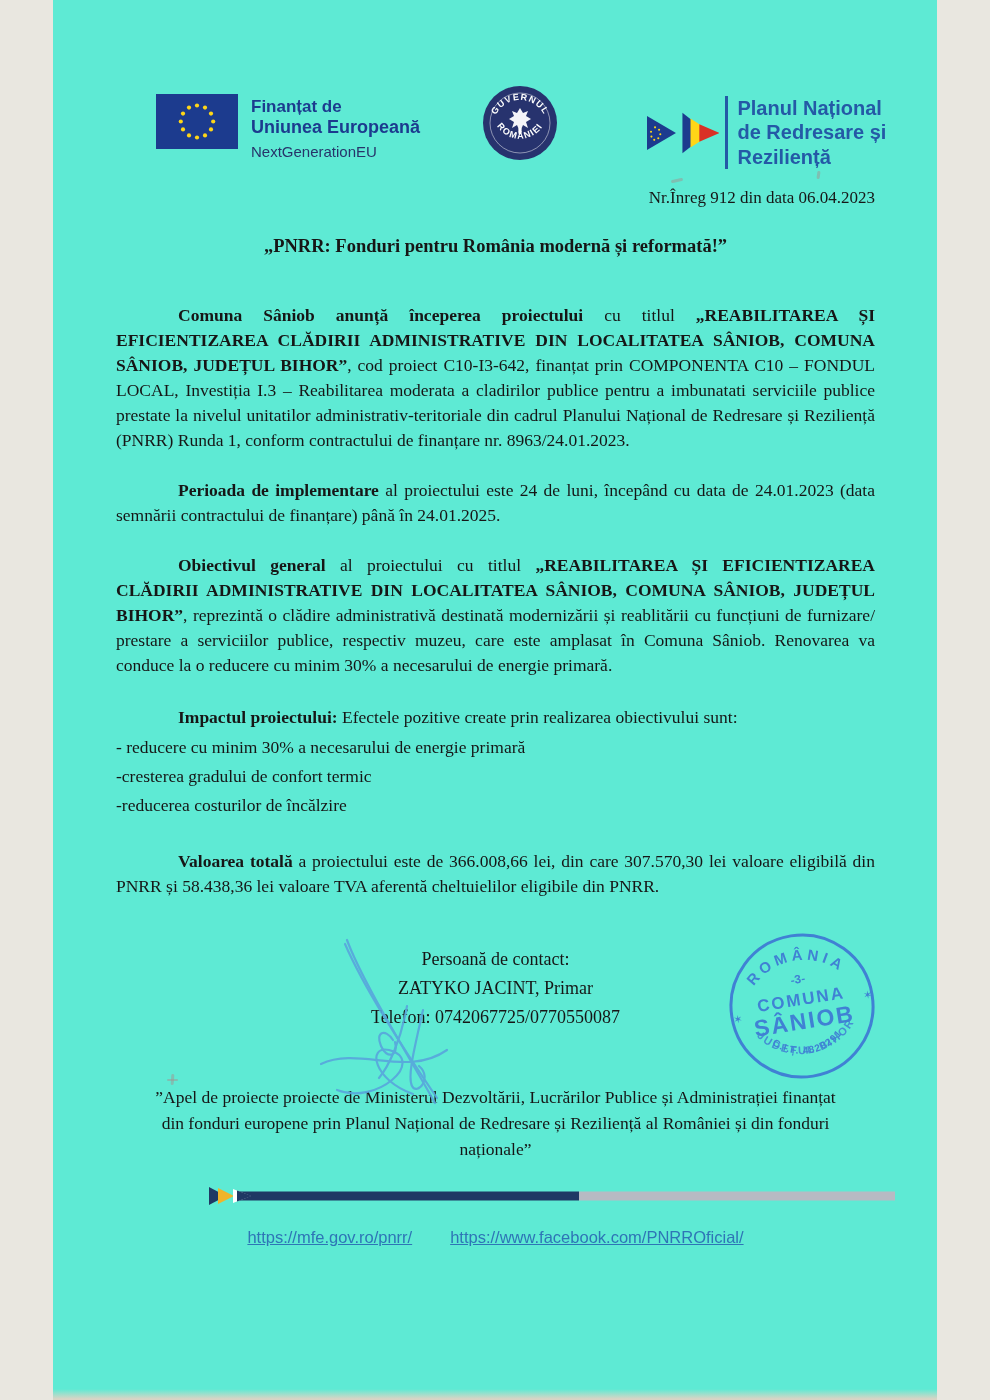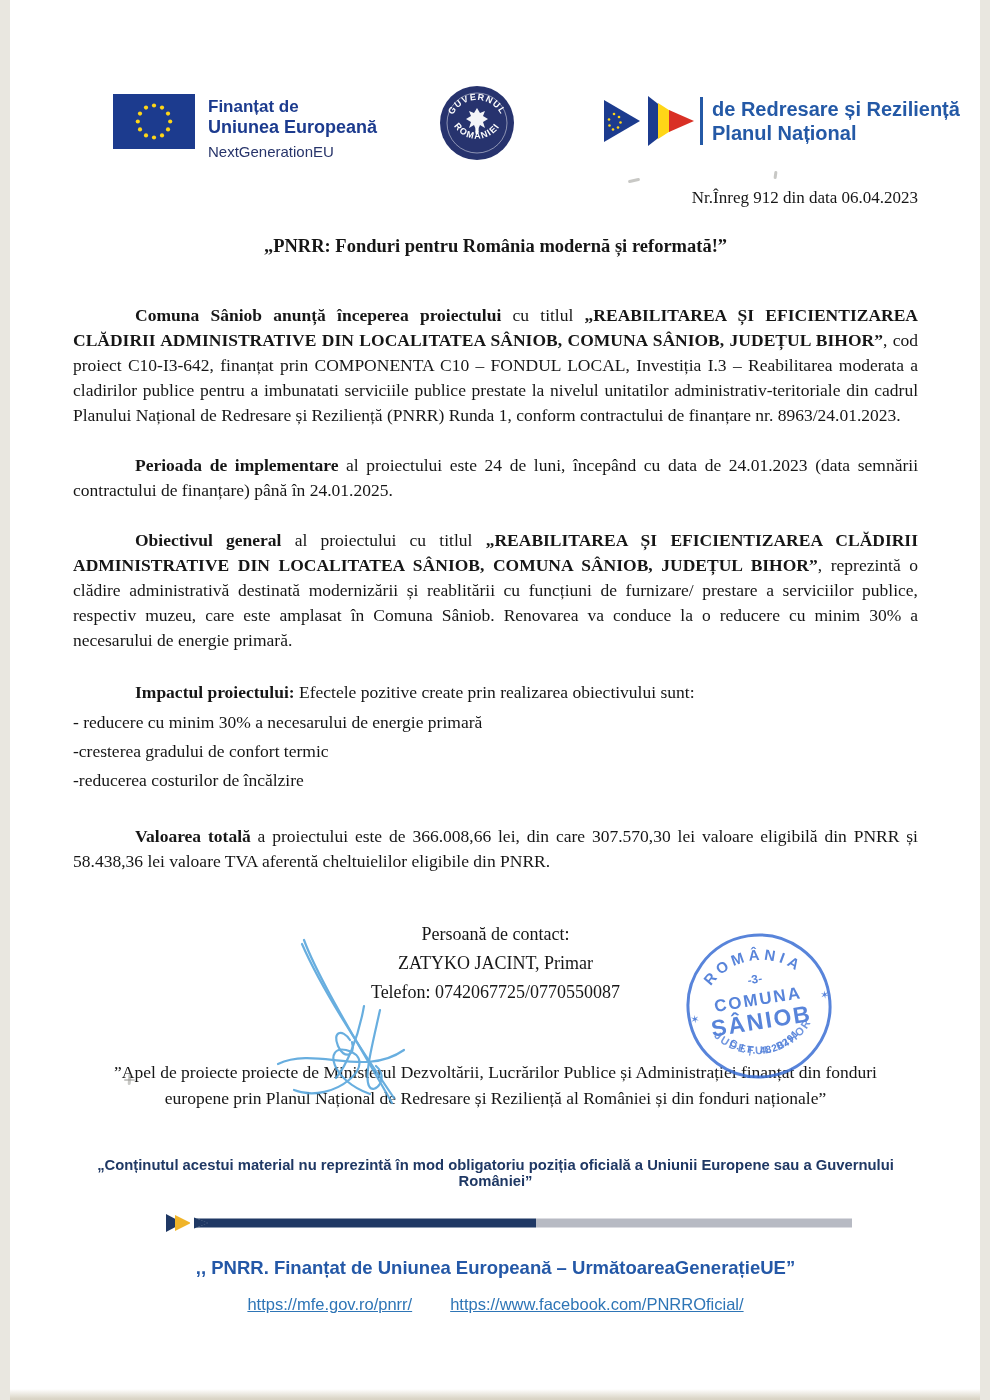--- a/index.html
+++ b/index.html
@@ -1,18 +1,18 @@
 <!DOCTYPE html>
 <html><head>
 <meta charset="utf-8">
 <style>
   html,body{margin:0;padding:0;background:#e9e7e0;}
   .page{
-    position:relative;width:970px;height:1400px;margin:0 auto;
-    background:#ffffff;overflow:hidden;
+    position:relative;width:884px;height:1400px;margin:0 auto;
+    background:#5eead4;overflow:hidden;
     font-family:"Liberation Serif","DejaVu Serif",serif;
     color:#161616;
   }
   
   .hdr{position:absolute;top:0;left:0;width:100%;height:190px;}
   .eu-logo{position:absolute;left:103px;top:94px;display:flex;gap:13px;}
   .eu-text{padding-top:2px;}
   .eu-text .l1{font-family:"Liberation Sans",sans-serif;font-weight:bold;font-size:17px;color:#1c3b8e;line-height:1.25;}
   .eu-text .l2{font-family:"Liberation Sans",sans-serif;font-weight:bold;font-size:18px;color:#1c3b8e;line-height:1.2;}
   .eu-text .l3{font-family:"Liberation Sans",sans-serif;font-size:15px;color:#27346a;margin-top:4px;}
@@ -116,22 +116,22 @@
             <circle cx="14" cy="31.5" r="1.3"></circle>
           <circle cx="9" cy="33.5" r="1.3"></circle>
             <circle cx="5.5" cy="29.5" r="1.3"></circle>
           <circle cx="5" cy="23.5" r="1.3"></circle>
         </g>
         <polygon points="44,0 76,25 44,50" fill="#1c3b8e"></polygon>
         <polygon points="54,7 82,25 54,43" fill="#ffd617"></polygon>
         <polygon points="65,14 90,25 65,36" fill="#d93025"></polygon>
       </svg>
       <div class="pnrr-text">
+        <div>Planul Național</div>
         <div>de Redresare și Reziliență</div>
-        <div>Planul Național</div>
       </div>
     </div>
   </div>
 
   <div class="flow">
 
     <div class="reg">Nr.Înreg 912 din data 06.04.2023</div>
 
     <div class="titles">
       <div>„PNRR: Fonduri pentru România modernă și reformată!”</div>
@@ -153,34 +153,32 @@
     <p class="para p5"><span class="b">Valoarea totală</span><span> a proiectului este de 366.008,66 lei, din care 307.570,30 lei valoare eligibilă din PNRR și 58.438,36 lei valoare TVA aferentă cheltuielilor eligibile din PNRR.</span></p>
 
     <div class="contact">
       <div>Persoană de contact:</div>
       <div>ZATYKO JACINT, Primar</div>
       <div>Telefon: 0742067725/0770550087</div>
     </div>
 
     <p class="quote">”Apel de proiecte proiecte de Ministerul Dezvoltării, Lucrărilor Publice și Administrației finanțat din fonduri europene prin Planul Național de Redresare și Reziliență al României și din fonduri naționale”</p>
 
-    <div class="disclaimer">„Conținutul acestui material nu reprezintă în mod obligatoriu poziția oficială a Uniunii Europene sau a Guvernului României”</div>
 
     <div class="bar-wrap">
       <svg width="710" height="24" viewBox="0 0 710 24">
         <polygon points="0,3 17,12 0,21" fill="#1f3864"></polygon>
         <polygon points="9,4 25,12 9,20" fill="#f0b429"></polygon>
         <rect x="24" y="7.5" width="346" height="9" fill="#1f3864"></rect>
         <polygon points="24,5 42,12 24,19" fill="#ffffff"></polygon>
         <polygon points="28,6.5 43,12 28,17.5" fill="#1f3864"></polygon>
         <rect x="370" y="7.5" width="316" height="9" fill="#b7bac3"></rect>
       </svg>
     </div>
 
-    <div class="slogan">,, PNRR. Finanțat de Uniunea Europeană – UrmătoareaGenerațieUE”</div>
 
     <div class="links">
       <a href="#">https://mfe.gov.ro/pnrr/</a>
       <a href="#">https://www.facebook.com/PNRROficial/</a>
     </div>
   </div>
 
   <svg class="signature" width="180" height="195" viewBox="0 0 180 195">
     <g fill="none" stroke="#58a6dc" stroke-width="2.2" stroke-linecap="round" opacity="0.9">
       <path d="M 32,12 C 48,55 92,125 120,175"></path>

